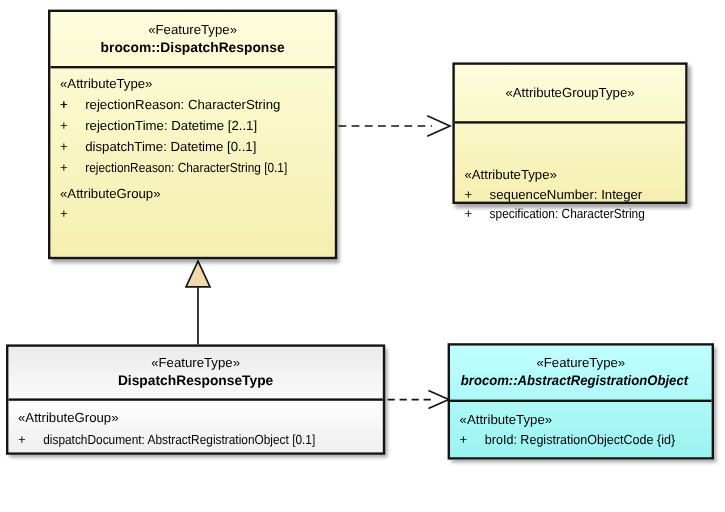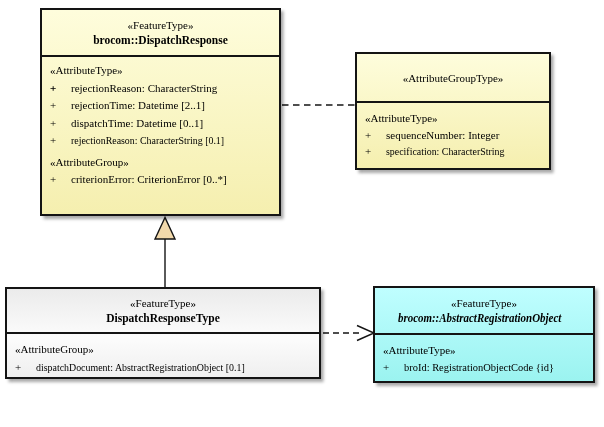--- a/index.html
+++ b/index.html
@@ -5,21 +5,21 @@
   :root{
     --box-yellow-top:#FEFDDC; --box-yellow-bottom:#F5EFAF;
     --box-cyan-top:#BFFEFF; --box-cyan-bottom:#9BF3F0;
     --box-gray-top:#EBEBEB; --box-gray-mid:#FCFCFC; --box-gray-bottom:#EFEFEF;
     --border:#141414; --shadow:rgba(0,0,0,0.35);
     --generalization-triangle-fill:#F2D9AB;
   }
   html,body{margin:0;padding:0;background:#fff;}
   .canvas{
     position:relative; width:604px; height:427px; background:#fff;
-    font-family:Liberation Serif, serif; color:#000; overflow:hidden;
+    font-family:Liberation Sans, sans-serif; color:#000; overflow:hidden;
   }
   .connector-layer{position:absolute; left:0; top:0; width:604px; height:427px; pointer-events:none;}
   .uml-box{
     position:absolute; border:2px solid var(--border); box-sizing:border-box;
     box-shadow:2.5px 3px 3px var(--shadow); display:flex; flex-direction:column;
   }
   .uml-box.yellow{background:linear-gradient(180deg, var(--box-yellow-top) 0%, var(--box-yellow-bottom) 100%);}
   .uml-box.cyan{background:linear-gradient(180deg, var(--box-cyan-top) 0%, var(--box-cyan-bottom) 100%);}
   .uml-box.gray{background:linear-gradient(180deg, var(--box-gray-top) 0%, var(--box-gray-mid) 55%, var(--box-gray-bottom) 100%);}
   .uml-header{
@@ -82,26 +82,25 @@
         <span class="vis">+</span>
         <span>dispatchTime: Datetime [0..1]</span>
       </div>
       <div class="attr-row">
         <span class="vis">+</span>
         <span class="sq">rejectionReason: CharacterString [0.1]</span>
       </div>
       <div class="sect-heading sect-gap">«AttributeGroup»</div>
       <div class="attr-row">
         <span class="vis">+</span>
-        <span>criterionError: CriterionError [0..*]</span>
       </div>
     </div>
   </div>
 
-  <div class="uml-box yellow" style="left:355px; top:52px; width:196px; height:118px;">
+  <div class="uml-box yellow" style="left:377px; top:52px; width:196px; height:118px;gap:28px;">
     <div class="uml-header" style="height:47px;">
       <div class="stereo">«AttributeGroupType»</div>
     </div>
     <div class="uml-body" style="padding-top:7px;">
       <div class="sect-heading" style="line-height:16.5px;">«AttributeType»</div>
       <div class="attr-row" style="line-height:16.5px;">
         <span class="vis">+</span>
         <span>sequenceNumber: Integer</span>
       </div>
       <div class="attr-row" style="line-height:16.5px;">

